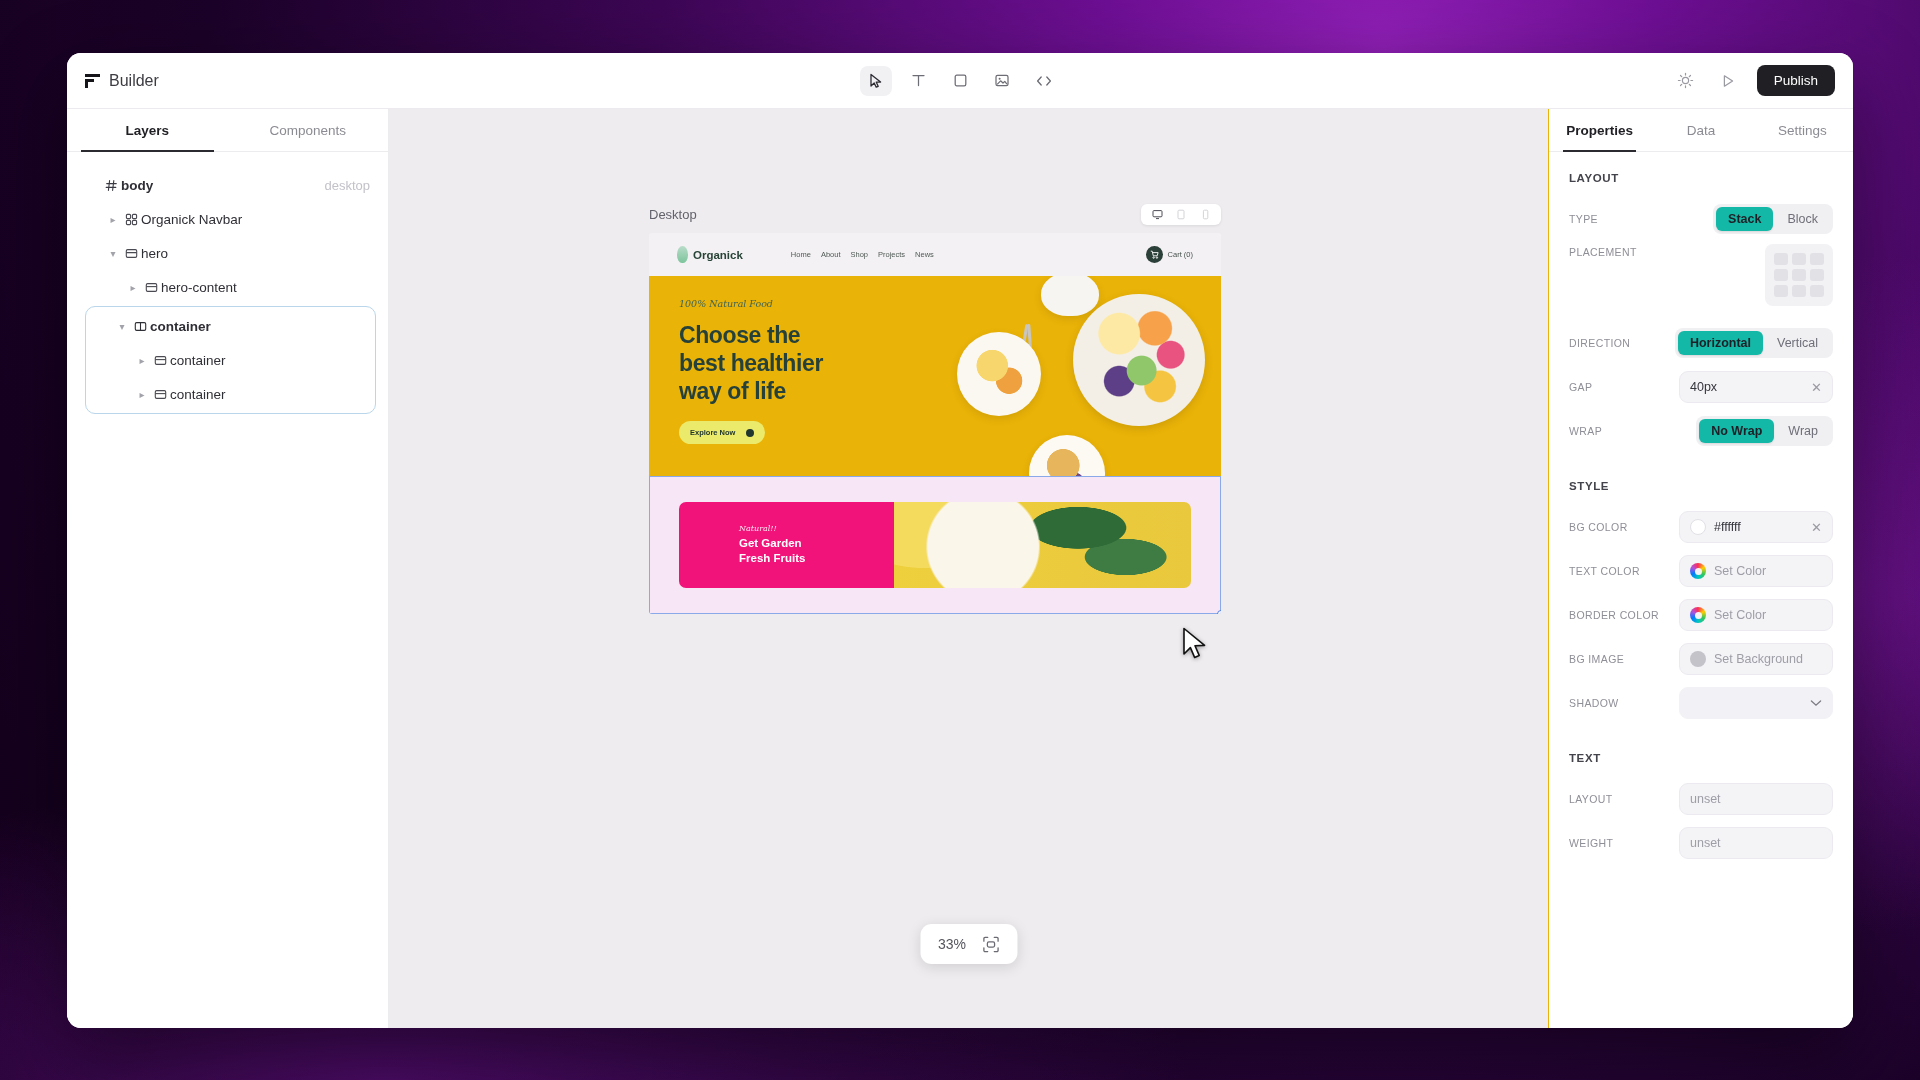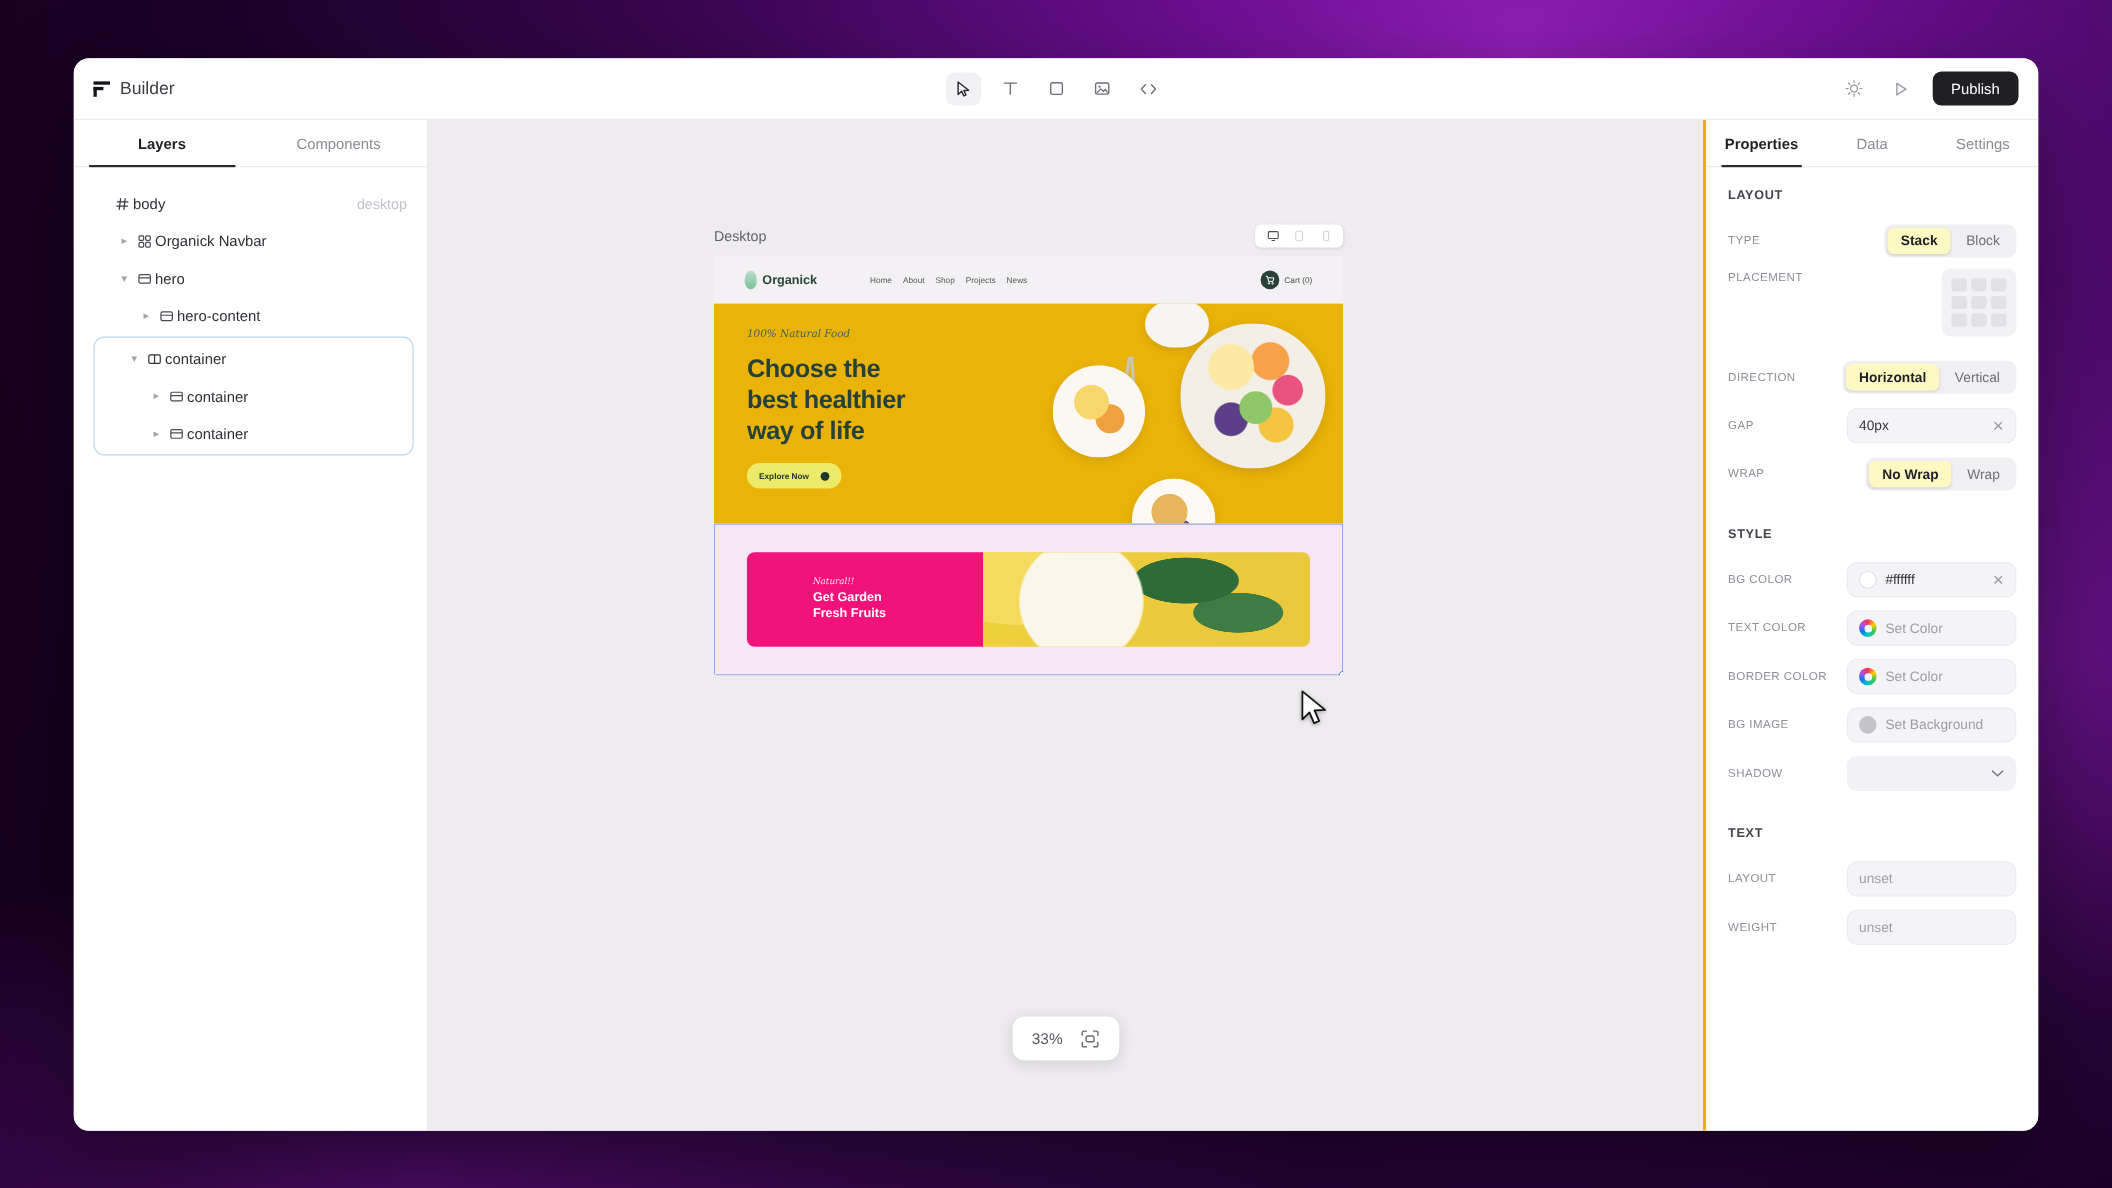--- a/index.html
+++ b/index.html
@@ -174,21 +174,21 @@
     width: 20px; flex: 0 0 20px;
     display: flex; align-items: center; justify-content: center;
     color: #4a4a52;
   }
   .tree-row .lbl { white-space: nowrap; }
   .tree-row .tag-right {
     margin-left: auto;
     color: #c2c2c9;
     font-size: 13px;
   }
-  .tree-row.bold .lbl { font-weight: 400; }
+  .tree-row.bold .lbl { font-weight: 700; }
   .indent-0 { margin-left: 0; }
   .indent-1 { margin-left: 20px; }
   .indent-2 { margin-left: 40px; }
 
   .tree-group-selected {
     border: 1px solid #b9d6ea;
     border-radius: 10px;
     margin: 2px 2px 0 8px;
     padding: 2px 0;
   }
@@ -492,21 +492,21 @@
     box-shadow: 0 3px 14px rgba(0,0,0,.13);
   }
   .zoom-val { font-size: 14px; color: #55555e; }
   .zoom-fit { color: #6a6a73; display: flex; cursor: pointer; }
 
   
   .right-panel {
     width: 305px;
     flex: 0 0 305px;
     background: #ffffff;
-    border-left: 3px solid #eab308;
+    border-left: 1px solid #eab308;
     display: flex;
     flex-direction: column;
     overflow: hidden;
   }
   .right-tabs {
     display: flex;
     height: 43px;
     flex: 0 0 43px;
     border-bottom: 1px solid #ececee;
   }
@@ -542,21 +542,21 @@
   }
   .seg {
     font-size: 12.5px;
     padding: 5px 12px;
     border-radius: 6px;
     color: #6f6f79;
     cursor: pointer;
     white-space: nowrap;
   }
   .seg.on {
-    background: #fef9c3;
+    background: #14b8a6;
     color: #1f1f27;
     font-weight: 600;
     box-shadow: 0 1px 2px rgba(0,0,0,.10);
   }
 
   .placement-grid {
     width: 68px; height: 62px;
     background: #f2f1f4;
     border-radius: 8px;
     display: grid;

